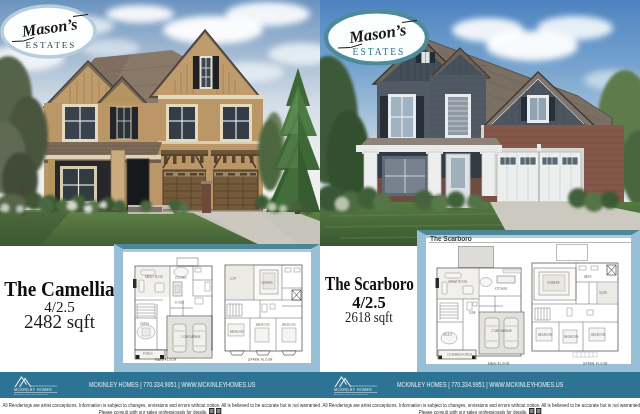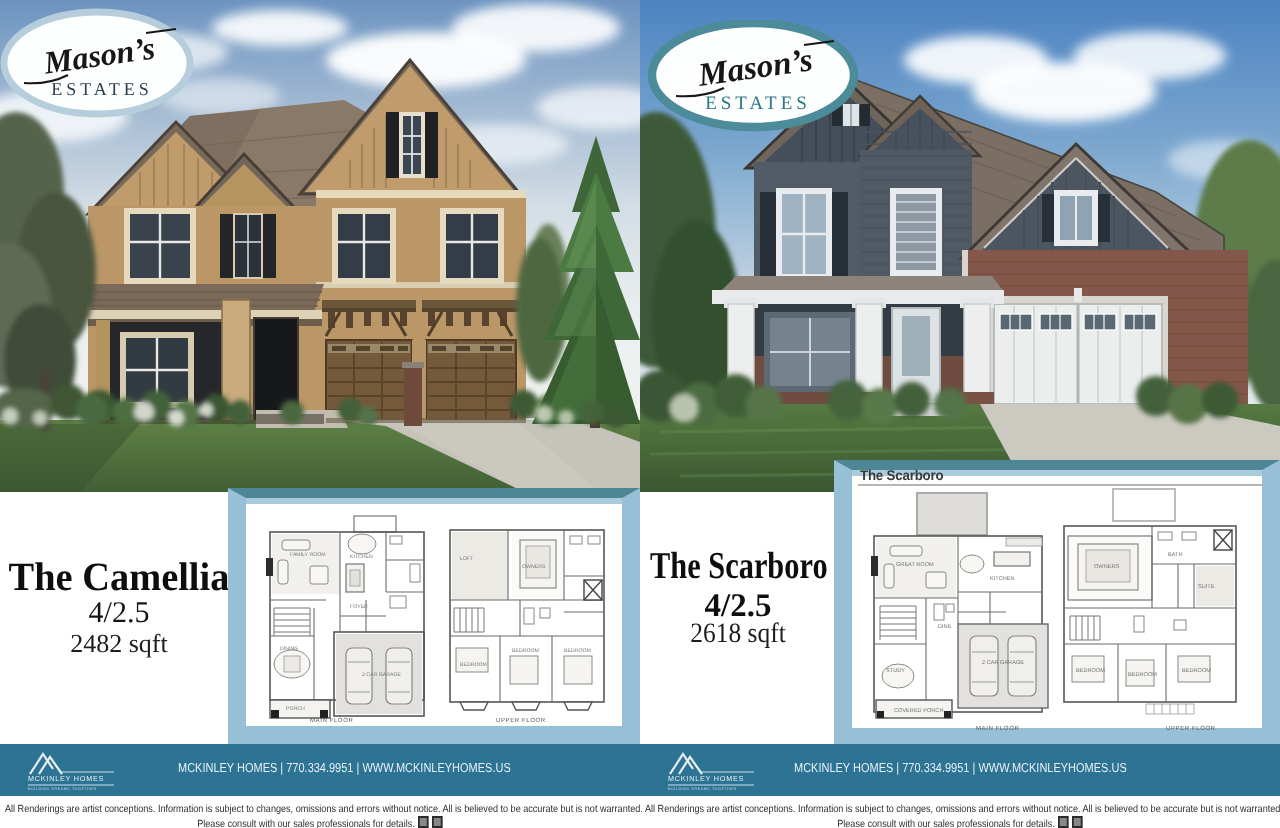--- a/index.html
+++ b/index.html
@@ -560,21 +560,21 @@
   </svg>
 
   <div class="abs" style="left:0;top:246px;width:320px;height:126px;background:#fff"></div>
 
   <div class="abs" style="left:320px;top:246px;width:320px;height:126px;background:#fff"></div>
 
   <div class="abs serif" style="left:0;top:279px;width:119px;text-align:center;font-weight:bold;font-size:20px;line-height:20px;color:#0e0e0e;white-space:nowrap;transform:scaleX(0.96);transform-origin:59.5px 0">The Camellia</div>
 
   <div class="abs serif" style="left:0;top:300px;width:119px;text-align:center;font-size:15px;line-height:15px;color:#141414">4/2.5</div>
 
-  <div class="abs serif" style="left:0;top:314px;width:119px;text-align:center;font-size:13px;line-height:15px;color:#1d1d1d">2482 sqft</div>
+  <div class="abs serif" style="left:0;top:314px;width:119px;text-align:center;font-size:19px;line-height:15px;color:#1d1d1d">2482 sqft</div>
 
   <div class="abs serif" style="left:315px;top:274px;width:100px;text-align:center;font-weight:bold;font-size:19px;line-height:19px;color:#0e0e0e;white-space:nowrap;transform:scaleX(0.8);transform-origin:50px 0">The Scarboro</div>
 
   <div class="abs serif" style="left:319px;top:294px;width:100px;text-align:center;font-weight:bold;font-size:16.5px;line-height:17px;color:#0e0e0e">4/2.5</div>
 
   <div class="abs serif" style="left:319px;top:311px;width:100px;text-align:center;font-size:14px;line-height:14px;color:#1d1d1d;transform:scaleX(0.91);transform-origin:50px 0">2618 sqft</div>
 
   <div class="planpanel" style="left:114px;top:244px;width:206px;height:128px"></div>
 
   <svg class="abs" style="left:131px;top:256px" width="85" height="106" viewBox="0 0 85 106">

